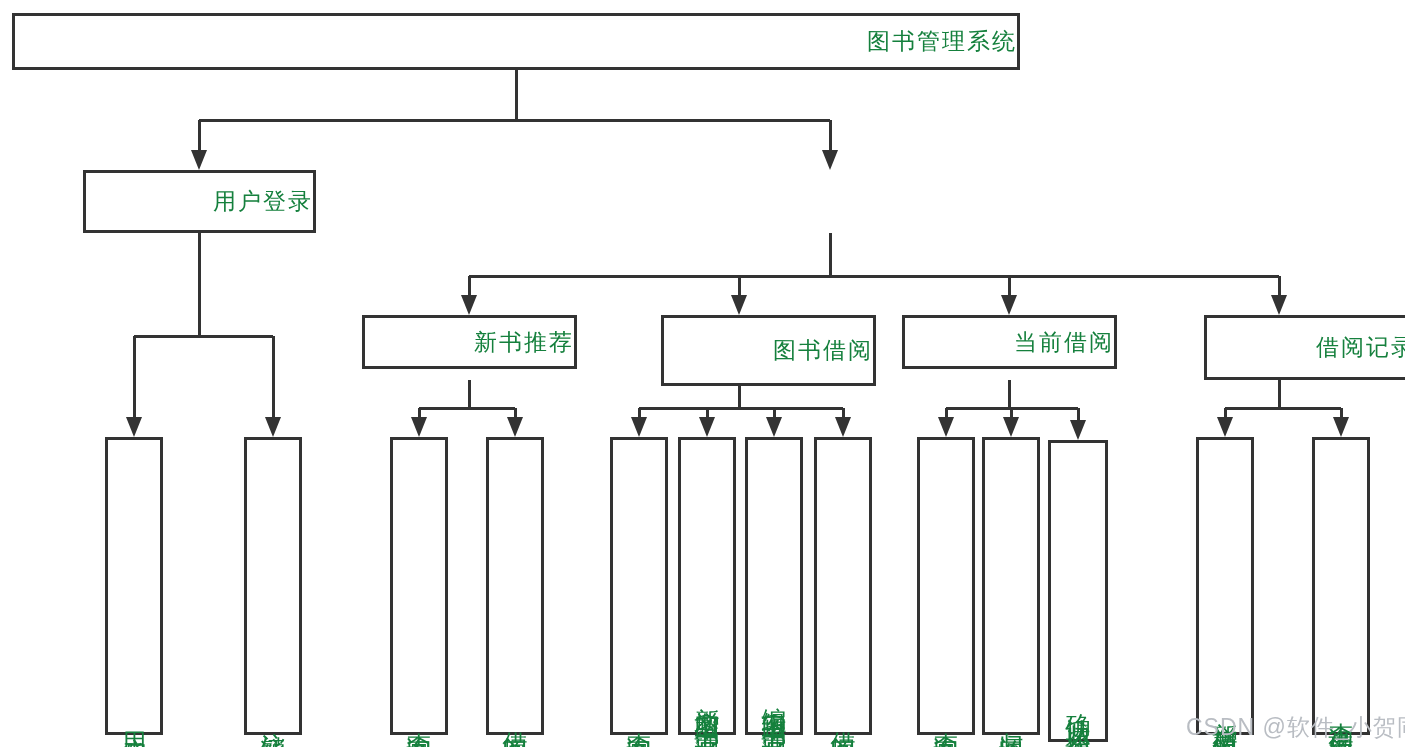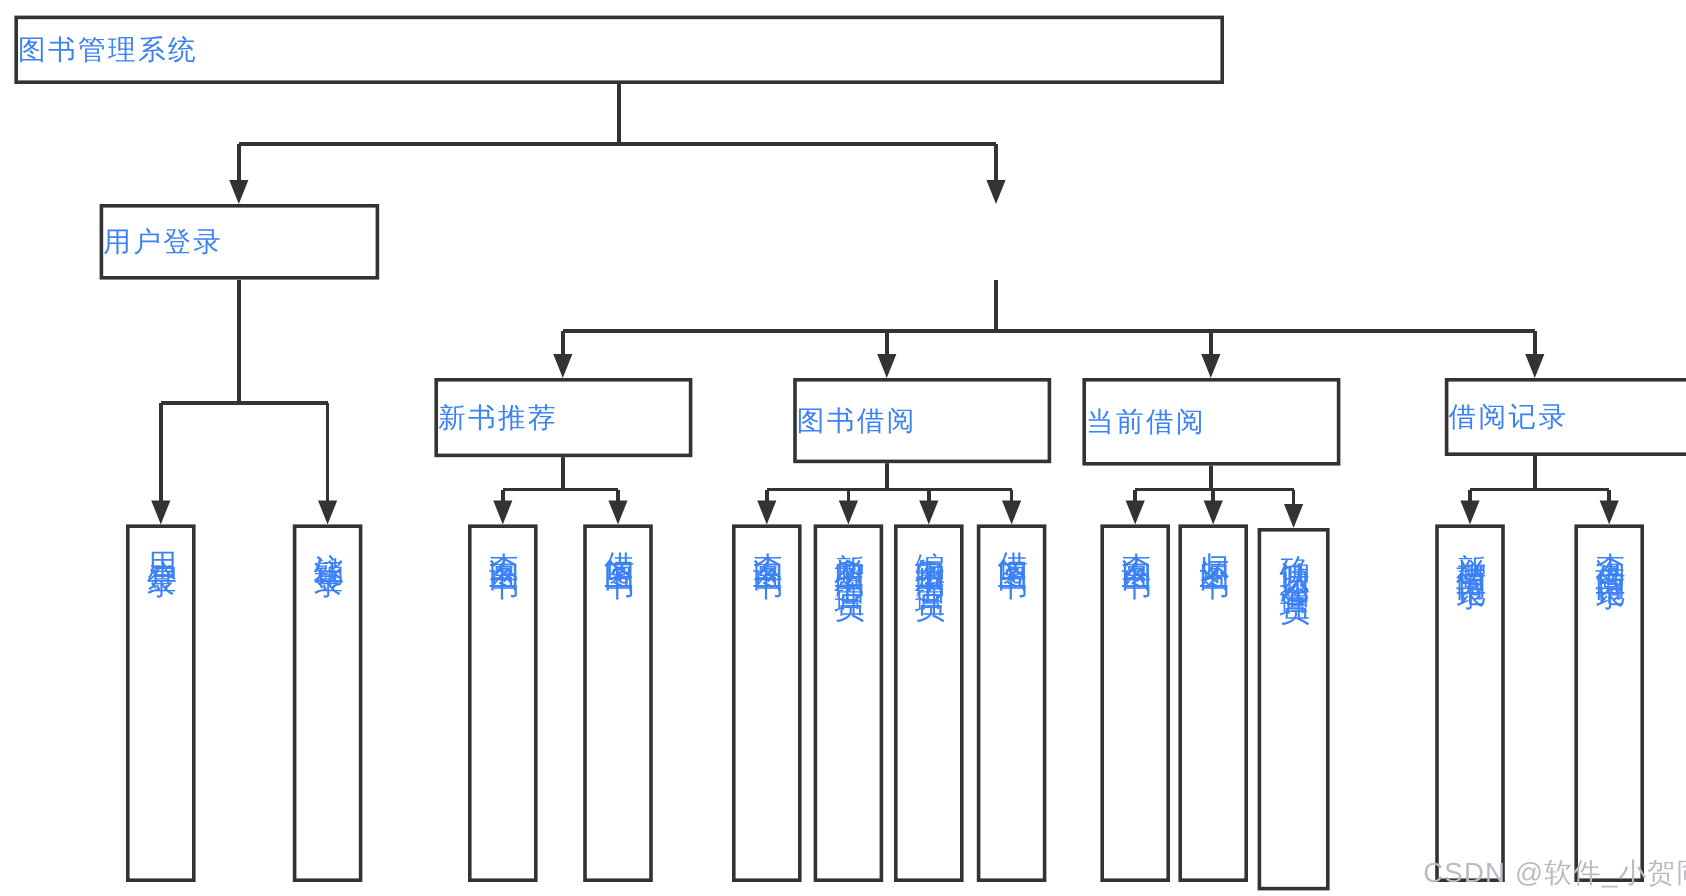--- a/index.html
+++ b/index.html
@@ -9,22 +9,22 @@
     background:#ffffff;
     font-family:"Liberation Sans", sans-serif;
     overflow:hidden;
   }
   .connectors{position:absolute;left:0;top:0;}
   .node{
     position:absolute;
     box-sizing:border-box;
     border:3px solid #333333;
     background:#ffffff;
-    display:flex;align-items:center;justify-content:flex-start;
-    color:#3b82f6;
+    display:flex;align-items:center;justify-content:flex-end;
+    color:#15803d;
     z-index:2;
   }
   .hnode{font-size:23px;letter-spacing:2px;white-space:nowrap;}
   .vnode{
     writing-mode:vertical-rl;
     font-size:25px;
     letter-spacing:5px;
     line-height:1;
     text-align:center;
   }
@@ -106,27 +106,27 @@
   </svg>
 
   <div class="node hnode" style="left:12px;top:13px;width:1008px;height:57px">
     <span>图书管理系统</span>
   </div>
 
   <div class="node hnode" style="left:83px;top:170px;width:233px;height:63px">
     <span>用户登录</span>
   </div>
 
-  <div class="node hnode" style="left:362px;top:315px;width:215px;height:66px">
+  <div class="node hnode" style="left:362px;top:315px;width:215px;height:54px">
     <span>新书推荐</span>
   </div>
   <div class="node hnode" style="left:661px;top:315px;width:215px;height:71px">
     <span>图书借阅</span>
   </div>
-  <div class="node hnode" style="left:902px;top:315px;width:215px;height:73px">
+  <div class="node hnode" style="left:902px;top:315px;width:215px;height:54px">
     <span>当前借阅</span>
   </div>
   <div class="node hnode" style="left:1204px;top:315px;width:215px;height:65px">
     <span>借阅记录</span>
   </div>
 
   <div class="node vnode" style="left:105px;top:437px;width:58px;height:298px">
     <span>用户登录</span>
   </div>
   <div class="node vnode" style="left:244px;top:437px;width:58px;height:298px">

